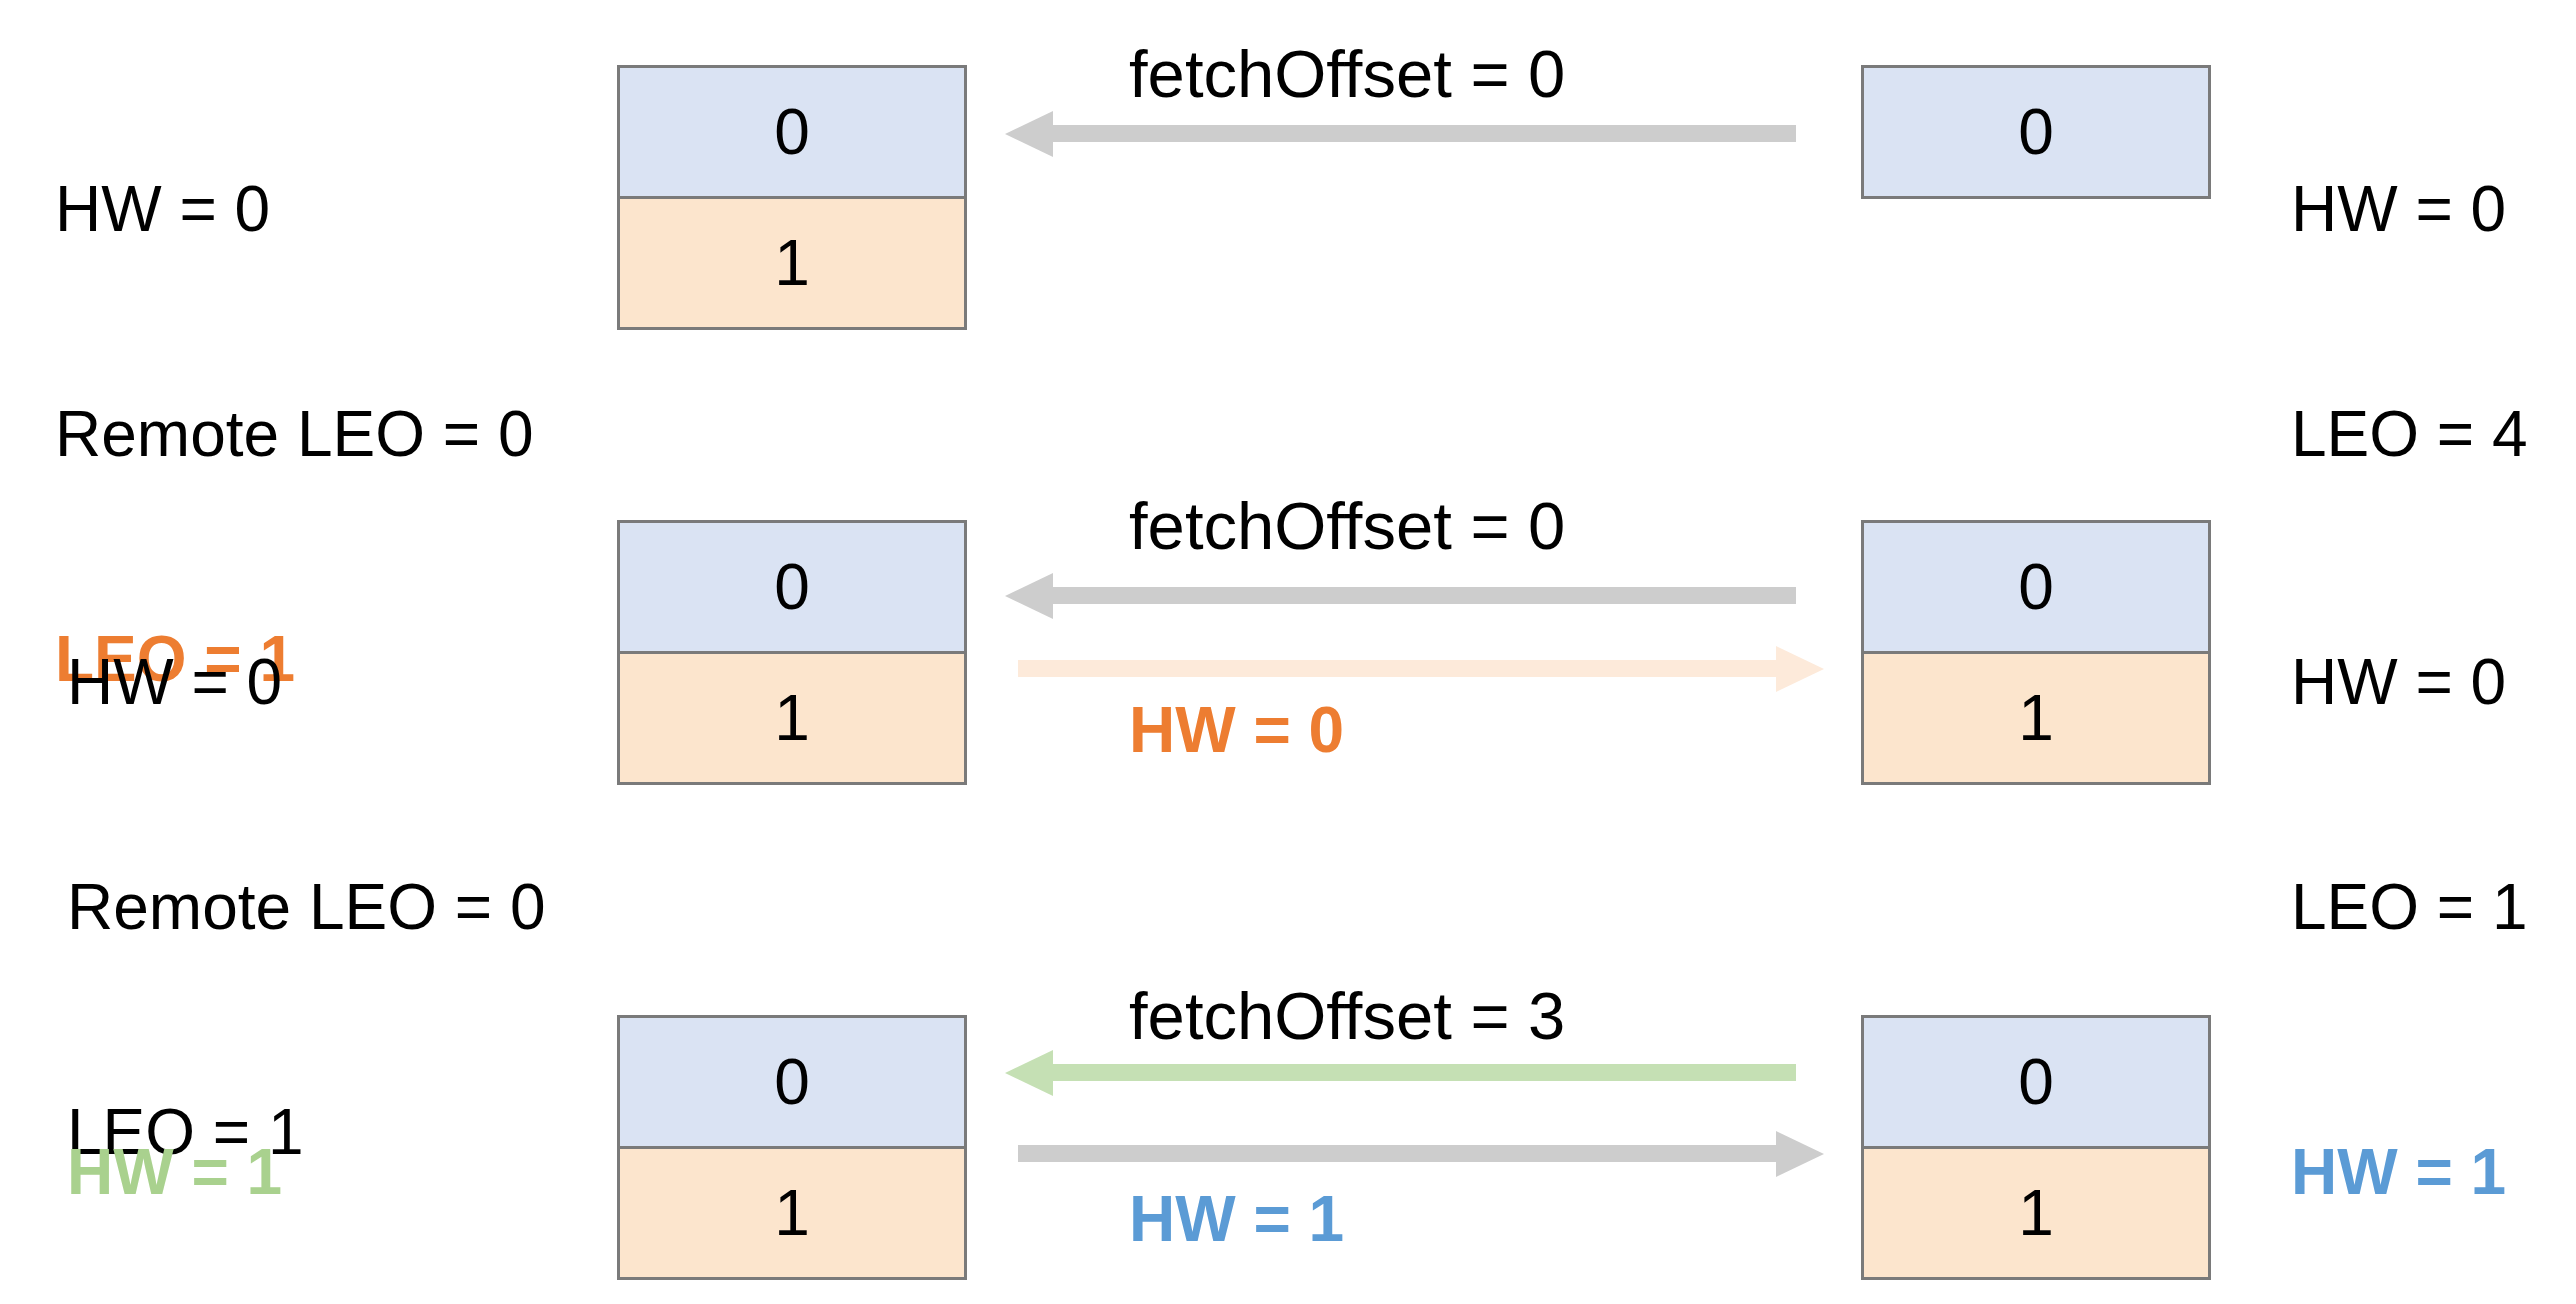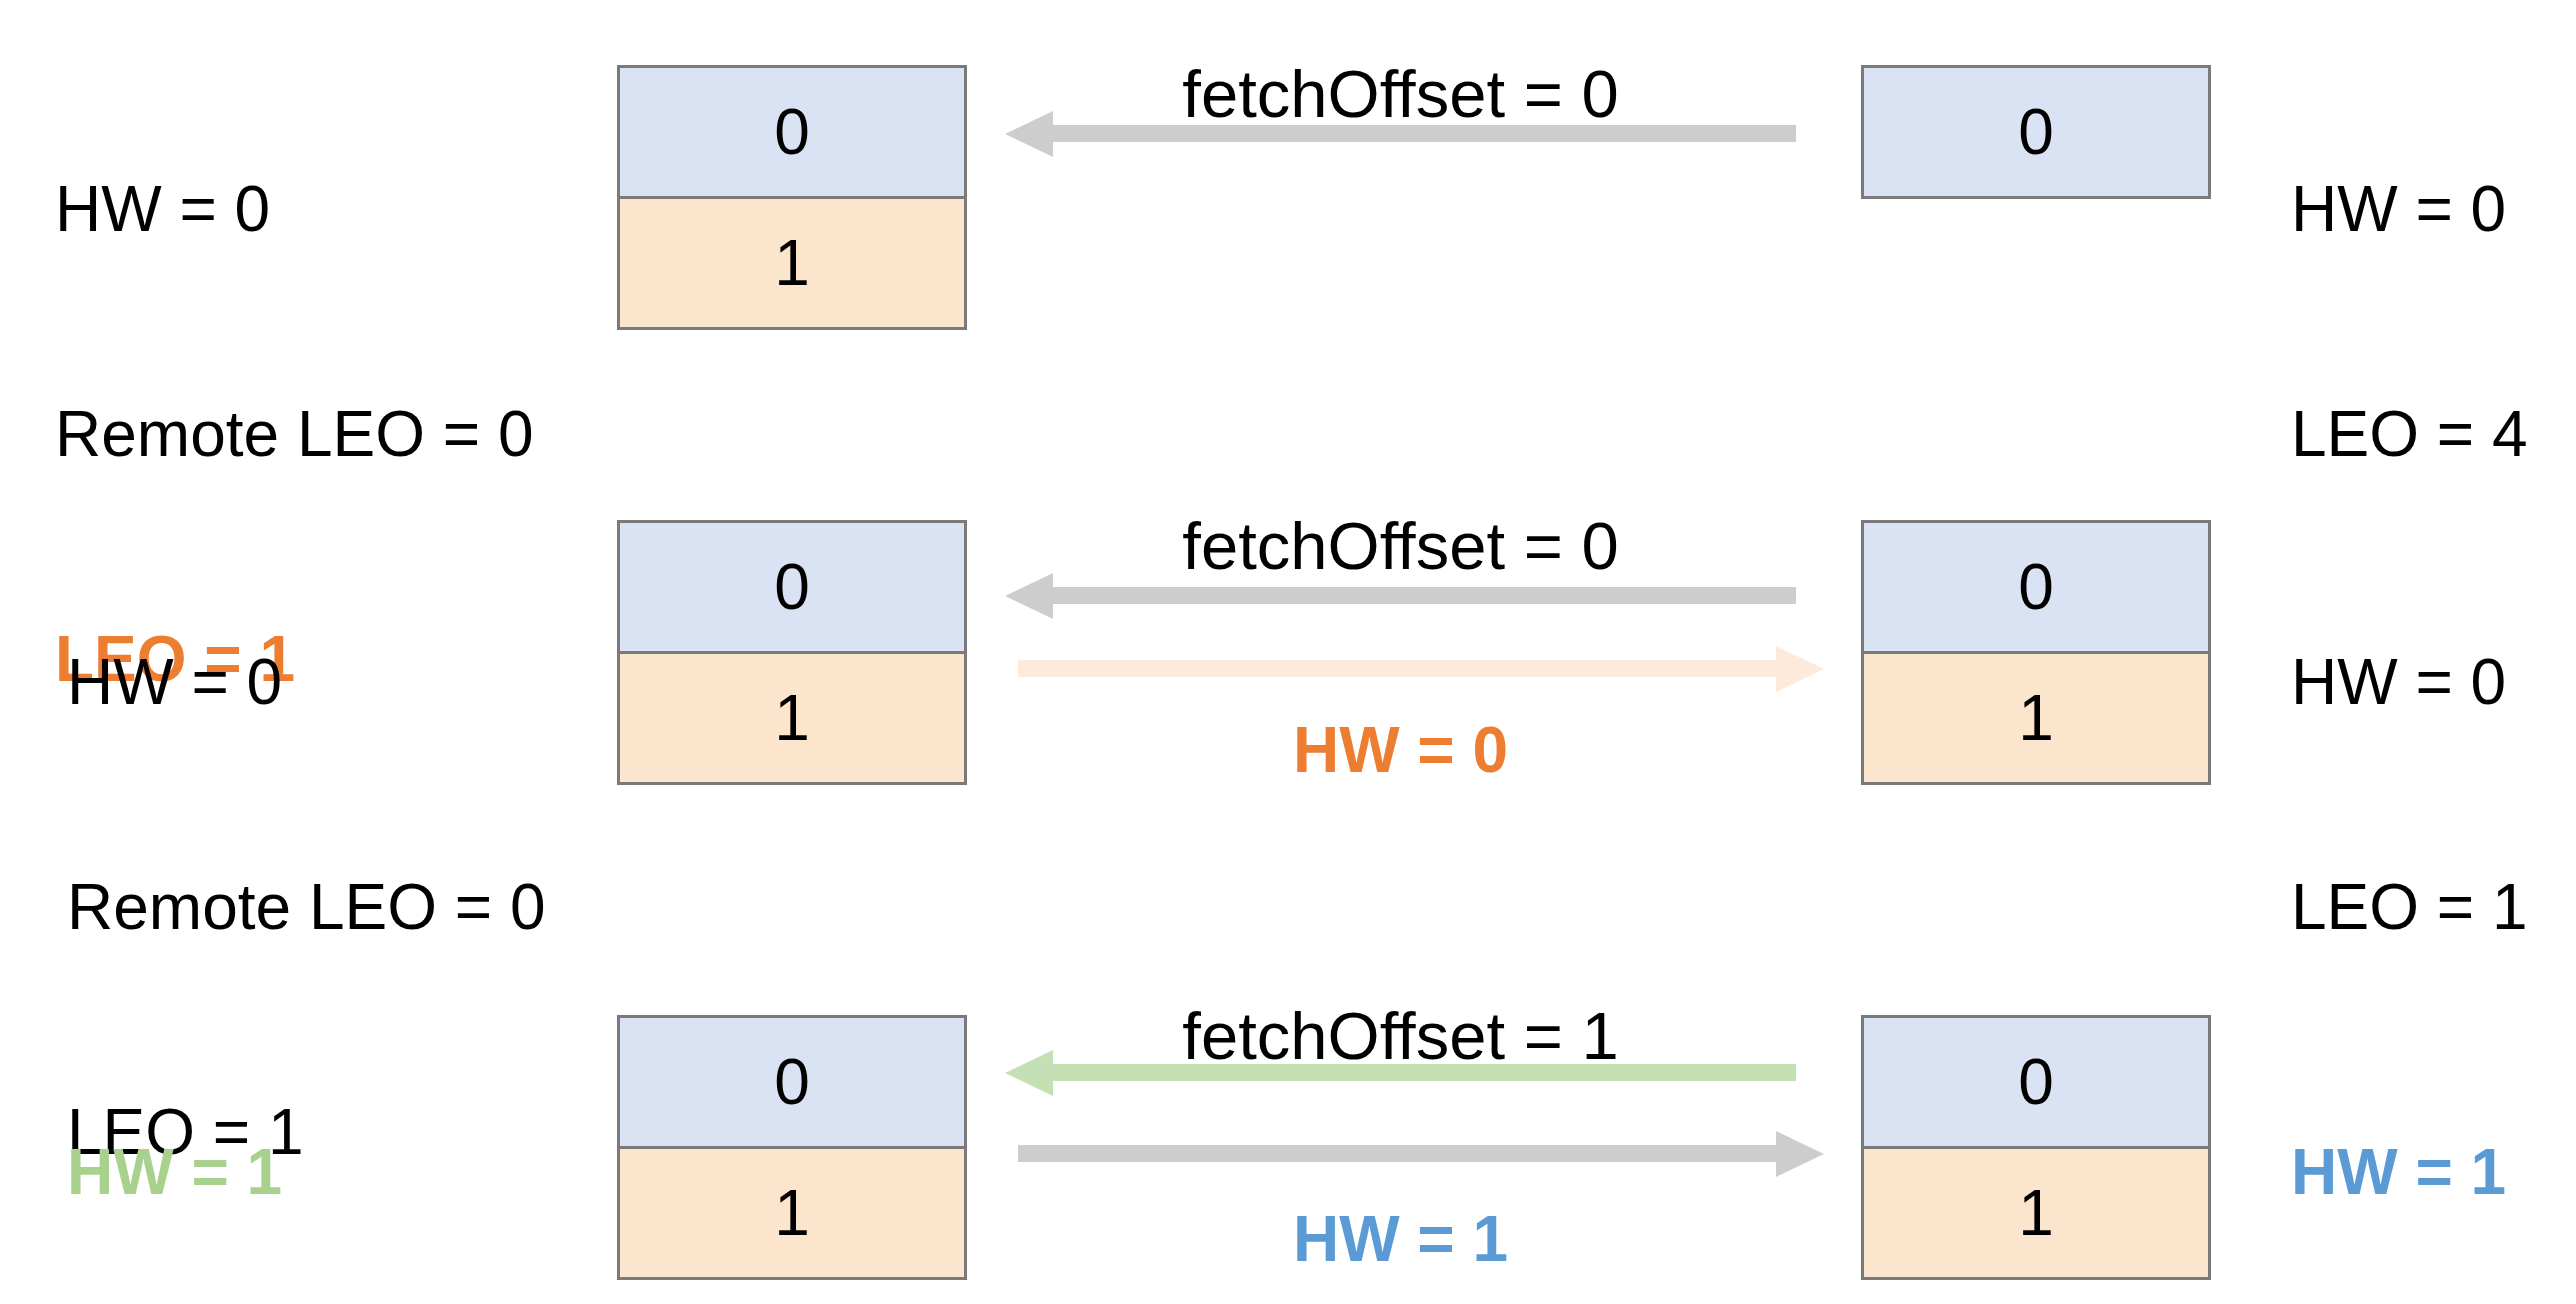--- a/index.html
+++ b/index.html
@@ -2,22 +2,22 @@
 <html style="--text_black: #000000; --text_orange: #ed7d31; --text_green: #a9d18e; --text_blue: #5b9bd5; --cell_blue: #dae3f3; --cell_peach: #fce5cd; --box_border: #7a7a7a; --arrow_gray: #cdcdcd; --arrow_green: #c5e0b4; --arrow_peach: #fdeada;font-size:13.4px"><head>
 <meta charset="utf-8">
 <style>
   html,body{margin:0;padding:0;background:#ffffff;}
   body{font-family:"Liberation Sans","DejaVu Sans",sans-serif;}
   #canvas{position:relative;width:2576px;height:1304px;background:#ffffff;overflow:hidden;}
 
   
   .labels{position:absolute;font-size:64px;line-height:75px;letter-spacing:0;white-space:pre;}
   .labels div{white-space:pre;}
-  .fetch-label,.hw-label{position:absolute;left:1129px;width:543px;text-align:center;
-      font-size:67px;line-height:77px;margin-top:20px;}
+  .fetch-label,.hw-label{position:absolute;left:1129px;width:543px;
+      font-size:67px;line-height:77px;}
   [data-tcolor="black"]{color:var(--text_black);}
   [data-tcolor="orange"]{color:var(--text_orange);font-weight:600;}
   [data-tcolor="green"]{color:var(--text_green);font-weight:600;}
   [data-tcolor="blue"]{color:var(--text_blue);font-weight:600;}
   .hw-label{font-size:64px;}
 
   
   .log-box{position:absolute;width:344px;border:3.3px solid var(--box_border);}
   .log-cell{height:128px;display:flex;align-items:center;justify-content:center;
       font-size:64px;color:var(--text_black);}
@@ -138,21 +138,21 @@
       <div data-tcolor="green">HW = 1</div>
       
       
     </div>
 
     <div class="log-box leader-box">
       <div class="log-cell" data-fill="blue">0</div>
       <div class="log-cell" data-fill="peach">1</div>
     </div>
 
-    <div class="fetch-label" data-tcolor="black">fetchOffset = 1</div>
+    <div class="fetch-label" data-tcolor="black">fetchOffset = 3</div>
     <div class="arrow left fetch-arrow" data-color="green">
       <div class="head"></div>
       <div class="shaft"></div>
     </div>
 
     <div class="arrow right hw-arrow" data-color="gray">
       <div class="shaft"></div>
       <div class="head"></div>
     </div>
     <div class="hw-label" data-tcolor="blue">HW = 1</div>

